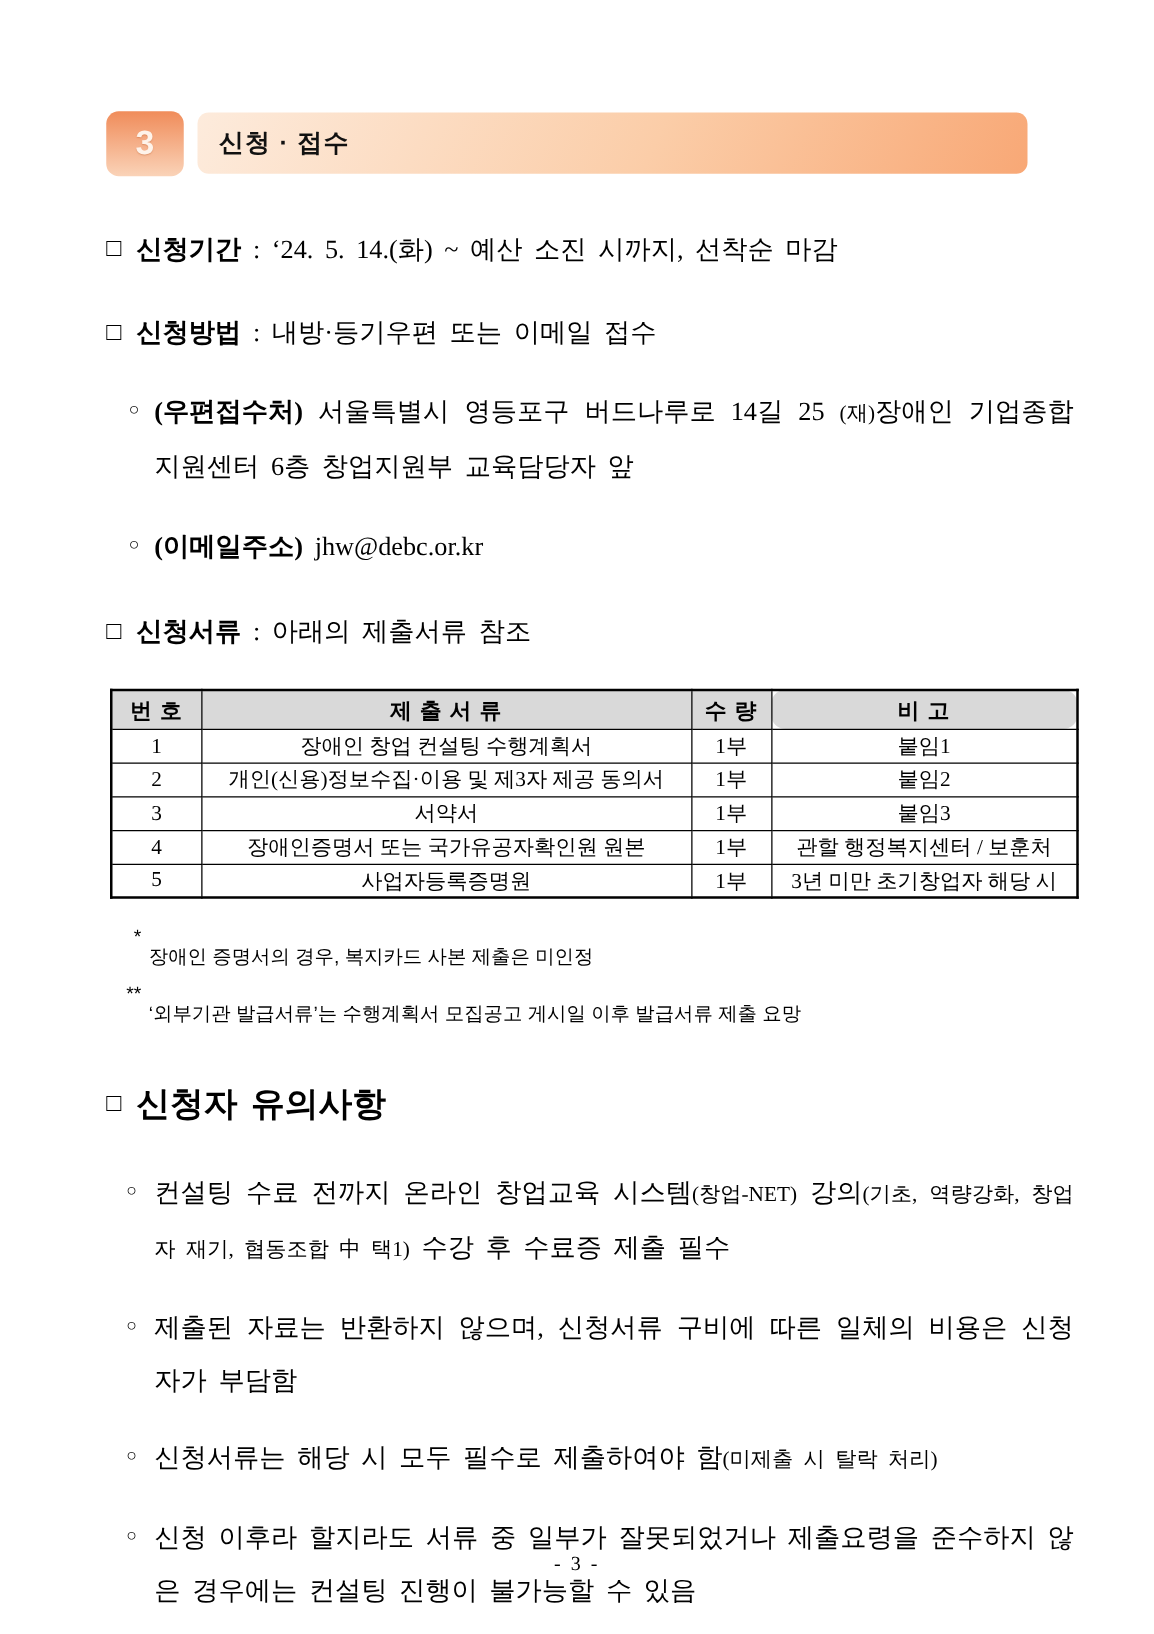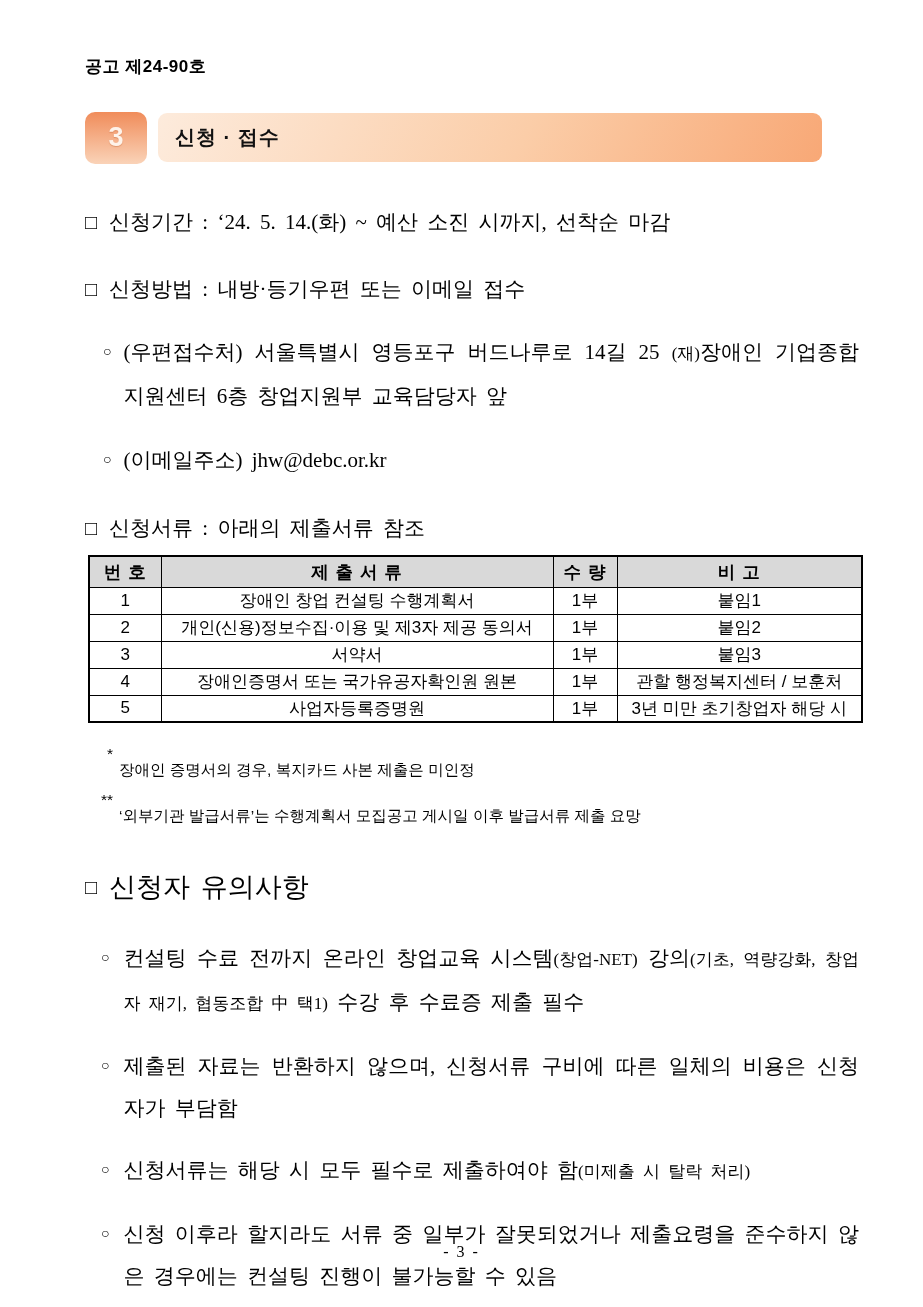--- a/index.html
+++ b/index.html
@@ -43,52 +43,52 @@
     font-family: "Liberation Sans", "DejaVu Sans", sans-serif;
     font-weight: 800; font-size: 20px; letter-spacing: 1px; color: #111;
   }
 
   
   .line { display: flex; align-items: flex-start; font-size: 21px; line-height: 32px; word-spacing: 4px; }
   .line .marker { flex: 0 0 auto; }
   .marker.sq { font-size: 20px; margin-right: 12px; line-height: 32px; }
   .marker.ci { font-size: 14px; margin-right: 12px; line-height: 42px; }
   .line .txt { flex: 1 1 auto; }
-  .seg.b { font-weight: 400; }
+  .seg.b { font-weight: 700; }
   .seg.s { font-size: 17px; }
 
   .p-period { margin-top: 42px; }
   .p-method { margin-top: 35px; }
   .sub { margin-top: 26px; margin-left: 18px; line-height: 42px; width: 756px; }
   .sub .txt { text-align: justify; }
   .sub-email { margin-top: 22px; }
   .p-docs { margin-top: 31px; }
   .p-notes-title { margin-top: 40px; }
   .p-notes-title .seg { font-size: 27px; }
 
   
   .doc-table {
     border-collapse: collapse;
-    margin: 11px 0 0 3px;
+    margin: 30px 0 0 3px;
     width: 773px;
-    font-family: Liberation Sans, sans-serif;
+    font-family: Liberation Serif, serif;
     font-size: 17px;
     table-layout: fixed;
   }
   .doc-table { border: 2px solid #000; }
   .doc-table th, .doc-table td { border: 1px solid #000; padding: 0 8px; box-sizing: border-box; }
   .doc-table th {
     background: var(--table_header_bg);
     height: 31px; font-weight: 700; font-size: 17.5px; letter-spacing: 1px;
   }
   .doc-table td { height: 27px; }
   .c-num  { width: 72px;  text-align: center; }
   .c-doc  { width: 392px; text-align: center; }
   .c-qty  { width: 64px;  text-align: center; }
-  .c-note { width: 245px; text-align: center; }
+  .c-note { width: 245px; text-align: center; border-radius: 11px; }
   .doc-table td.c-num, .doc-table td.c-qty, .doc-table td.c-note { text-align: center; }
 
   
   .footnotes { margin-top: 16px; margin-left: 4px;
     font-family: "Liberation Sans", "DejaVu Sans", sans-serif; font-size: 15.5px; }
   .footnote { display: flex; line-height: 30px; }
   .fn-marker { flex: 0 0 24px; text-align: right; padding-right: 6px; }
   .fn-text { flex: 1; margin-top: 16px; }
 
   
@@ -100,21 +100,20 @@
   .page-number {
     position: absolute; left: 0; top: 1243px; width: 923px;
     text-align: center; font-size: 16px; letter-spacing: 2px;
   }
 </style>
 </head>
 <body>
 
 <div class="page">
 
-  <div class="notice-no">공고 제24-90호</div>
 
   <div class="banner-row">
     <div class="num-badge">3</div>
     <div class="title-bar">
       <span class="t">신청 · 접수</span>
     </div>
   </div>
 
   <div class="line p-period">
     <span class="marker sq">□</span>

